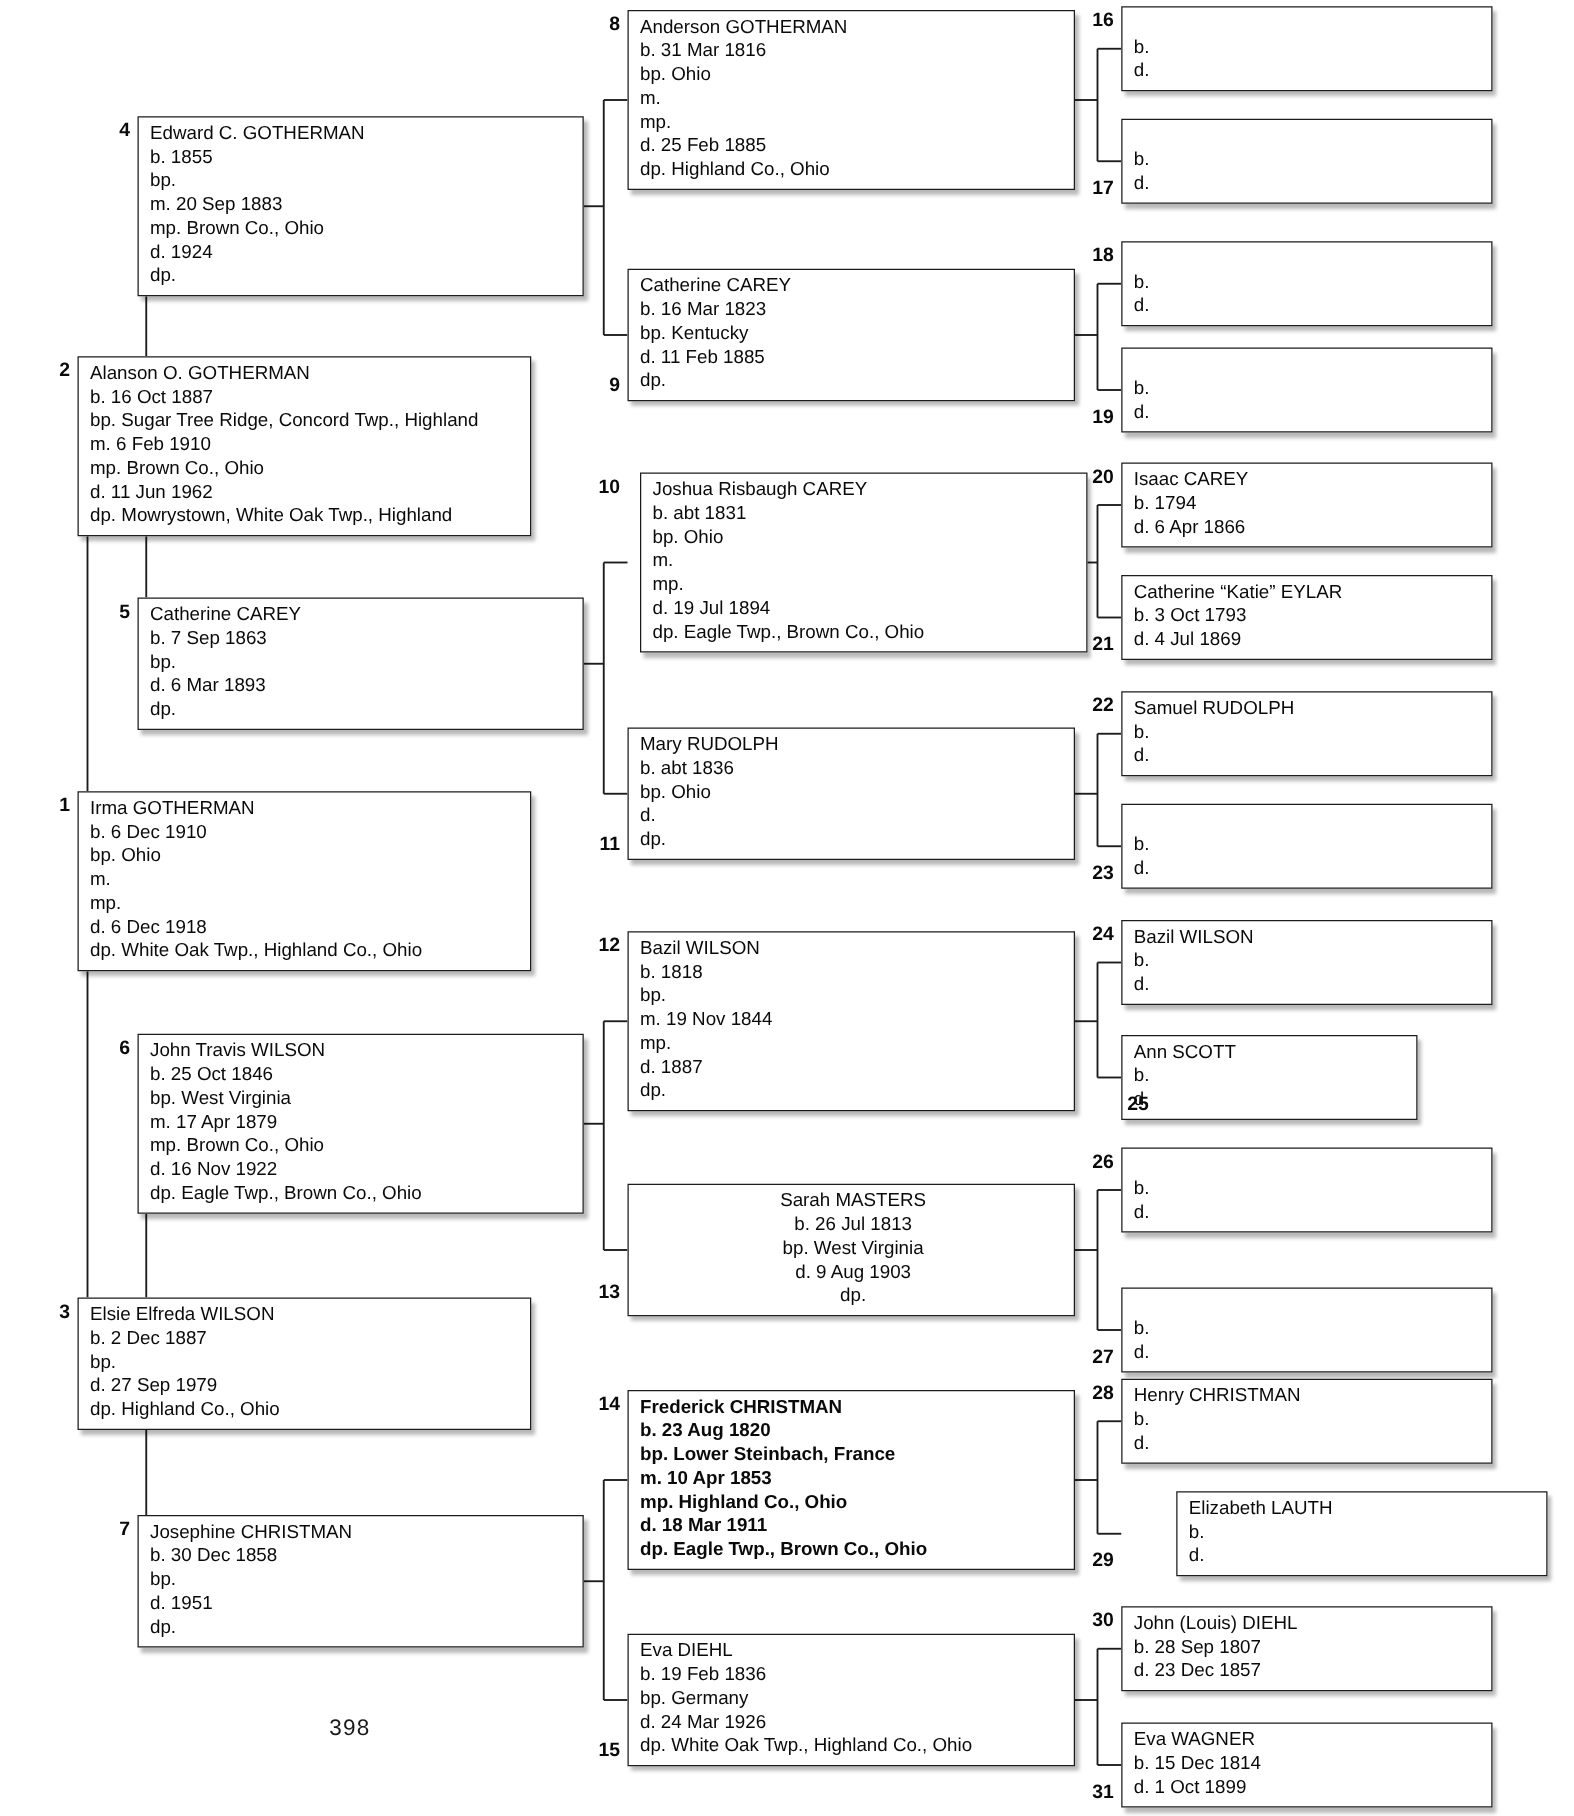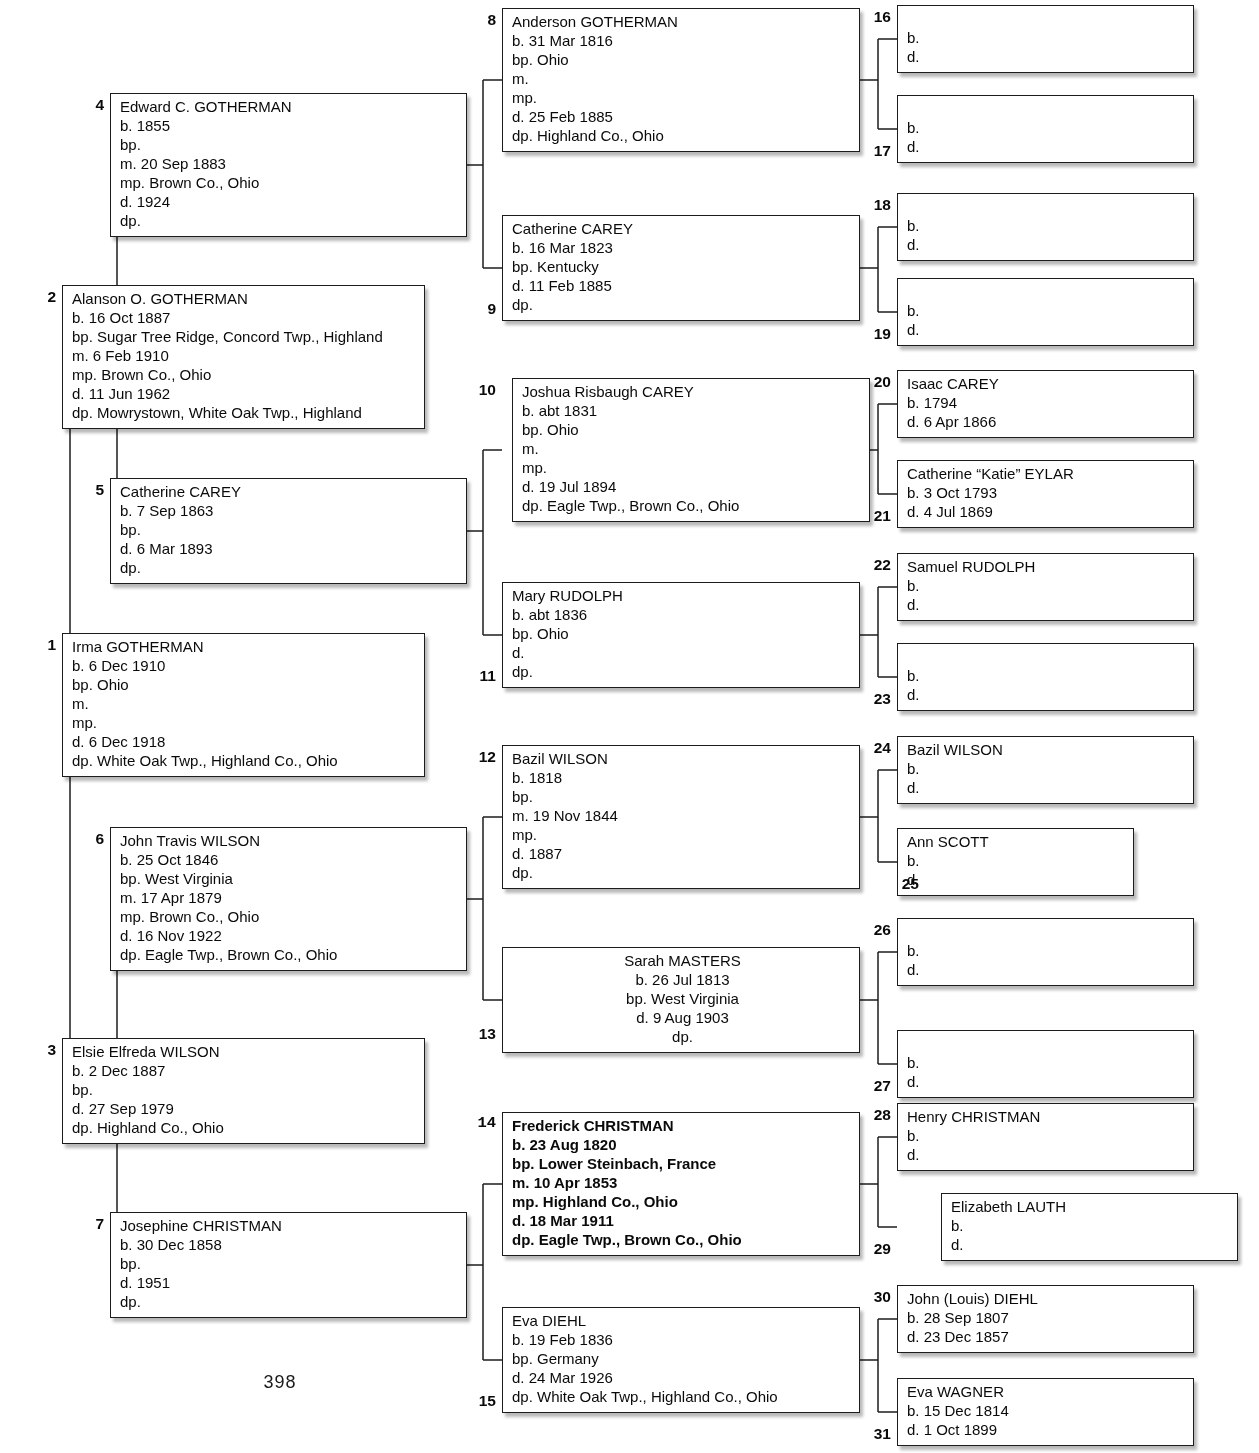--- a/index.html
+++ b/index.html
@@ -240,21 +240,21 @@
       <div class="pnum" style="left: 466px; top: 1012px; margin-top: 12px;">13</div>
       <div class="pbox" style="left: 502px; top: 1112px; width: 358px; height: 144px; font-weight: bold;">
         <div class="pline">Frederick CHRISTMAN</div>
         <div class="pline">b. 23 Aug 1820</div>
         <div class="pline">bp. Lower Steinbach, France</div>
         <div class="pline">m. 10 Apr 1853</div>
         <div class="pline">mp. Highland Co., Ohio</div>
         <div class="pline">d. 18 Mar 1911</div>
         <div class="pline">dp. Eagle Twp., Brown Co., Ohio</div>
       </div>
-      <div class="pnum" style="left: 466px; top: 1114px; font-family: Liberation Mono, monospace;">14</div>
+      <div class="pnum" style="left: 466px; top: 1114px;">14</div>
       <div class="pbox" style="left: 502px; top: 1307px; width: 358px; height: 106px;">
         <div class="pline">Eva DIEHL</div>
         <div class="pline">b. 19 Feb 1836</div>
         <div class="pline">bp. Germany</div>
         <div class="pline">d. 24 Mar 1926</div>
         <div class="pline">dp. White Oak Twp., Highland Co., Ohio</div>
       </div>
       <div class="pnum" style="left: 466px; top: 1391px;">15</div>
       <div class="pbox" style="left: 897px; top: 5px; width: 297px; height: 68px;">
         <div class="pline"></div>

